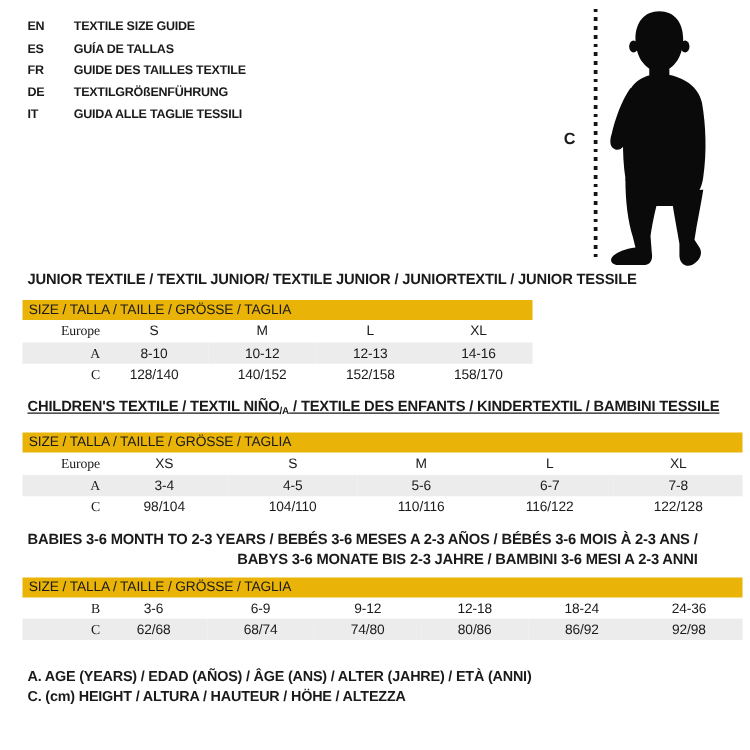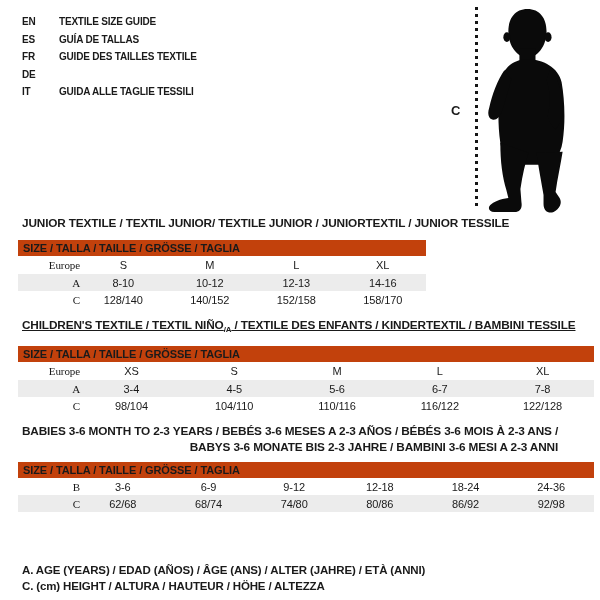--- a/index.html
+++ b/index.html
@@ -17,32 +17,32 @@
   .figure-label{position:absolute;left:451px;top:103px;font-size:13px;font-weight:700;}
   .baby-svg{position:absolute;left:487px;top:4px;width:101px;height:211px;}
 
   
   .sec-title{position:absolute;left:22px;font-size:11.8px;font-weight:700;letter-spacing:-0.15px;white-space:nowrap;text-align:right;}
   .sec-title .subscript{font-size:8px;vertical-align:-2.5px;}
   .two-line{line-height:15.8px;}
 
   
   .tbl-wrap{position:absolute;left:18px;}
-  .size-bar{height:16px;line-height:16px;background:#c2410c;font-size:11px;padding-left:5px;letter-spacing:-0.1px;font-weight:bold;}
+  .size-bar{height:16px;line-height:16px;background:#eab308;font-size:11px;padding-left:5px;letter-spacing:-0.1px;}
   table{border-collapse:collapse;table-layout:fixed;width:100%;}
   td{height:17px;font-size:11px;text-align:center;padding:0;white-space:nowrap;letter-spacing:-0.1px;}
   tr.euro-row td{height:18px;}
   td.rowlabel{text-align:right;padding-left:5px;font-family:Liberation Serif, serif;}
   tr.shade td{background:#ececec;}
   .w-junior{width:408px;}
   .w-full{width:576px;}
   col.label-col{width:62px;}
 
   
-  .notes{position:absolute;left:22px;top:562px;font-size:11.5px;font-weight:700;letter-spacing:-0.15px;line-height:16.4px;}
+  .notes{position:absolute;left:22px;top:534px;font-size:11.5px;font-weight:700;letter-spacing:-0.15px;line-height:16.4px;}
 </style>
 </head>
 <body>
 
 <div class="canvas">
 
   <div class="lang-block">
     <div class="lang-row">
       <span class="lang-code">EN</span>
       <span class="lang-title">TEXTILE SIZE GUIDE</span>
@@ -50,20 +50,21 @@
     <div class="lang-row">
       <span class="lang-code">ES</span>
       <span class="lang-title">GUÍA DE TALLAS</span>
     </div>
     <div class="lang-row">
       <span class="lang-code">FR</span>
       <span class="lang-title">GUIDE DES TAILLES TEXTILE</span>
     </div>
     <div class="lang-row">
       <span class="lang-code">DE</span>
+      <span class="lang-title">TEXTILGRÖßENFÜHRUNG</span>
     </div>
     <div class="lang-row">
       <span class="lang-code">IT</span>
       <span class="lang-title">GUIDA ALLE TAGLIE TESSILI</span>
     </div>
   </div>
 
   <div class="measure-line"></div>
   <div class="figure-label">C</div>
   <svg class="baby-svg" viewBox="0 0 100 210" aria-hidden="true">

